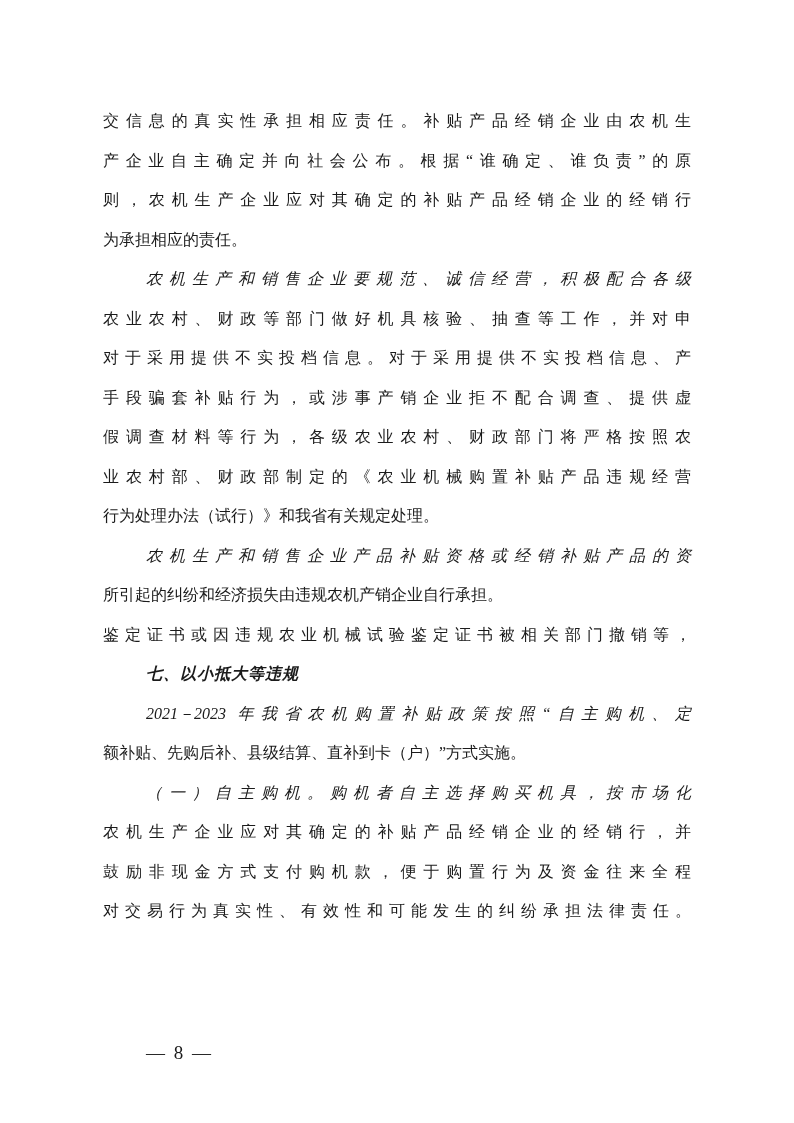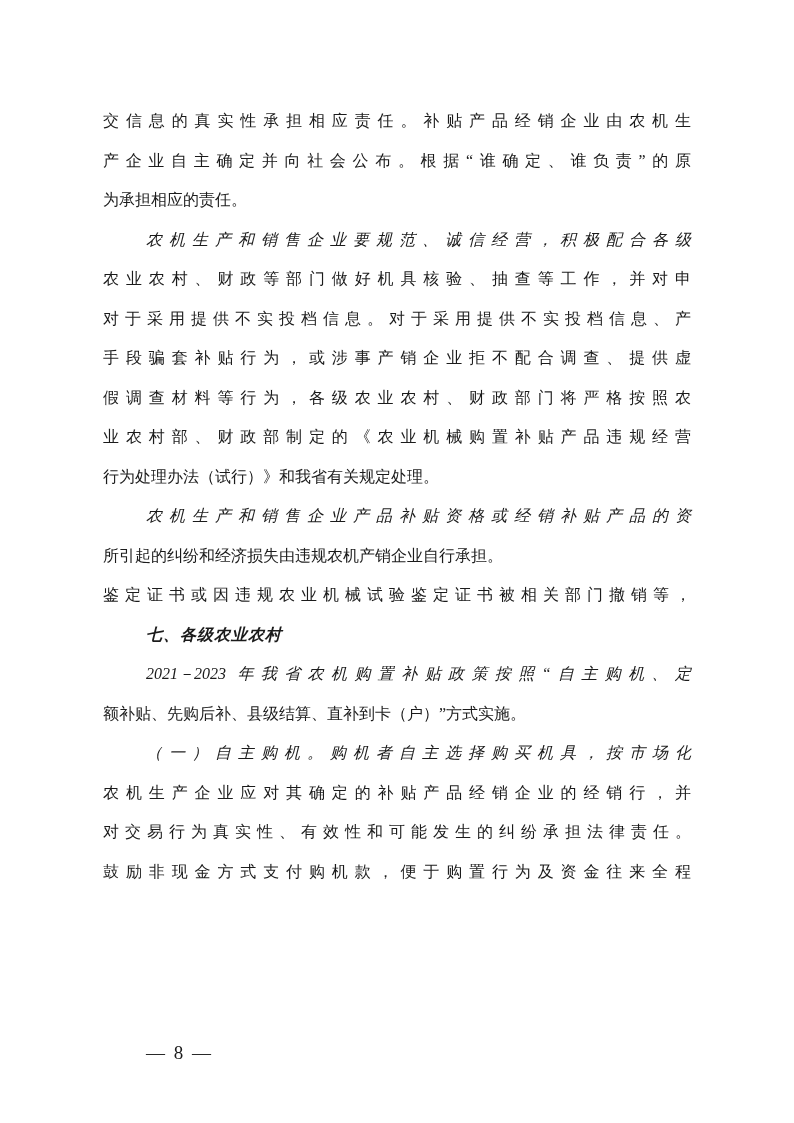--- a/index.html
+++ b/index.html
@@ -54,44 +54,45 @@
   }
 </style>
 </head>
 <body>
 
 <div class="page">
   <div class="doc" id="doc">
       <div class="block-paragraph">
         <div class="line">交信息的真实性承担相应责任。补贴产品经销企业由农机生</div>
         <div class="line">产企业自主确定并向社会公布。根据“谁确定、谁负责”的原</div>
+        <div class="line">则，农机生产企业应对其确定的补贴产品经销企业的经销行</div>
         <div class="line noj">为承担相应的责任。</div>
       </div>
       <div class="block-paragraph">
         <div class="line indent">农机生产和销售企业要规范、诚信经营，积极配合各级</div>
         <div class="line">农业农村、财政等部门做好机具核验、抽查等工作，并对申</div>
         <div class="line">对于采用提供不实投档信息。对于采用提供不实投档信息、产</div>
         <div class="line">手段骗套补贴行为，或涉事产销企业拒不配合调查、提供虚</div>
         <div class="line">假调查材料等行为，各级农业农村、财政部门将严格按照农</div>
         <div class="line">业农村部、财政部制定的《农业机械购置补贴产品违规经营</div>
         <div class="line noj">行为处理办法（试行）》和我省有关规定处理。</div>
       </div>
       <div class="block-paragraph">
         <div class="line indent">农机生产和销售企业产品补贴资格或经销补贴产品的资</div>
         <div class="line noj">所引起的纠纷和经济损失由违规农机产销企业自行承担。</div>
         <div class="line">鉴定证书或因违规农业机械试验鉴定证书被相关部门撤销等，</div>
       </div>
       <div class="block-heading">
-        <div class="line indent noj">七、各级农业农村</div>
+        <div class="line indent noj">七、以小抵大等违规</div>
       </div>
       <div class="block-paragraph">
         <div class="line indent">2021－2023 年我省农机购置补贴政策按照“自主购机、定</div>
         <div class="line noj">额补贴、先购后补、县级结算、直补到卡（户）”方式实施。</div>
       </div>
       <div class="block-paragraph">
         <div class="line indent">（一）自主购机。购机者自主选择购买机具，按市场化</div>
         <div class="line">农机生产企业应对其确定的补贴产品经销企业的经销行，并</div>
+        <div class="line">鼓励非现金方式支付购机款，便于购置行为及资金往来全程</div>
         <div class="line">对交易行为真实性、有效性和可能发生的纠纷承担法律责任。</div>
-        <div class="line">鼓励非现金方式支付购机款，便于购置行为及资金往来全程</div>
       </div>
     </div>
   <div class="footer">— 8 —</div>
 </div>
 
 </body></html>

